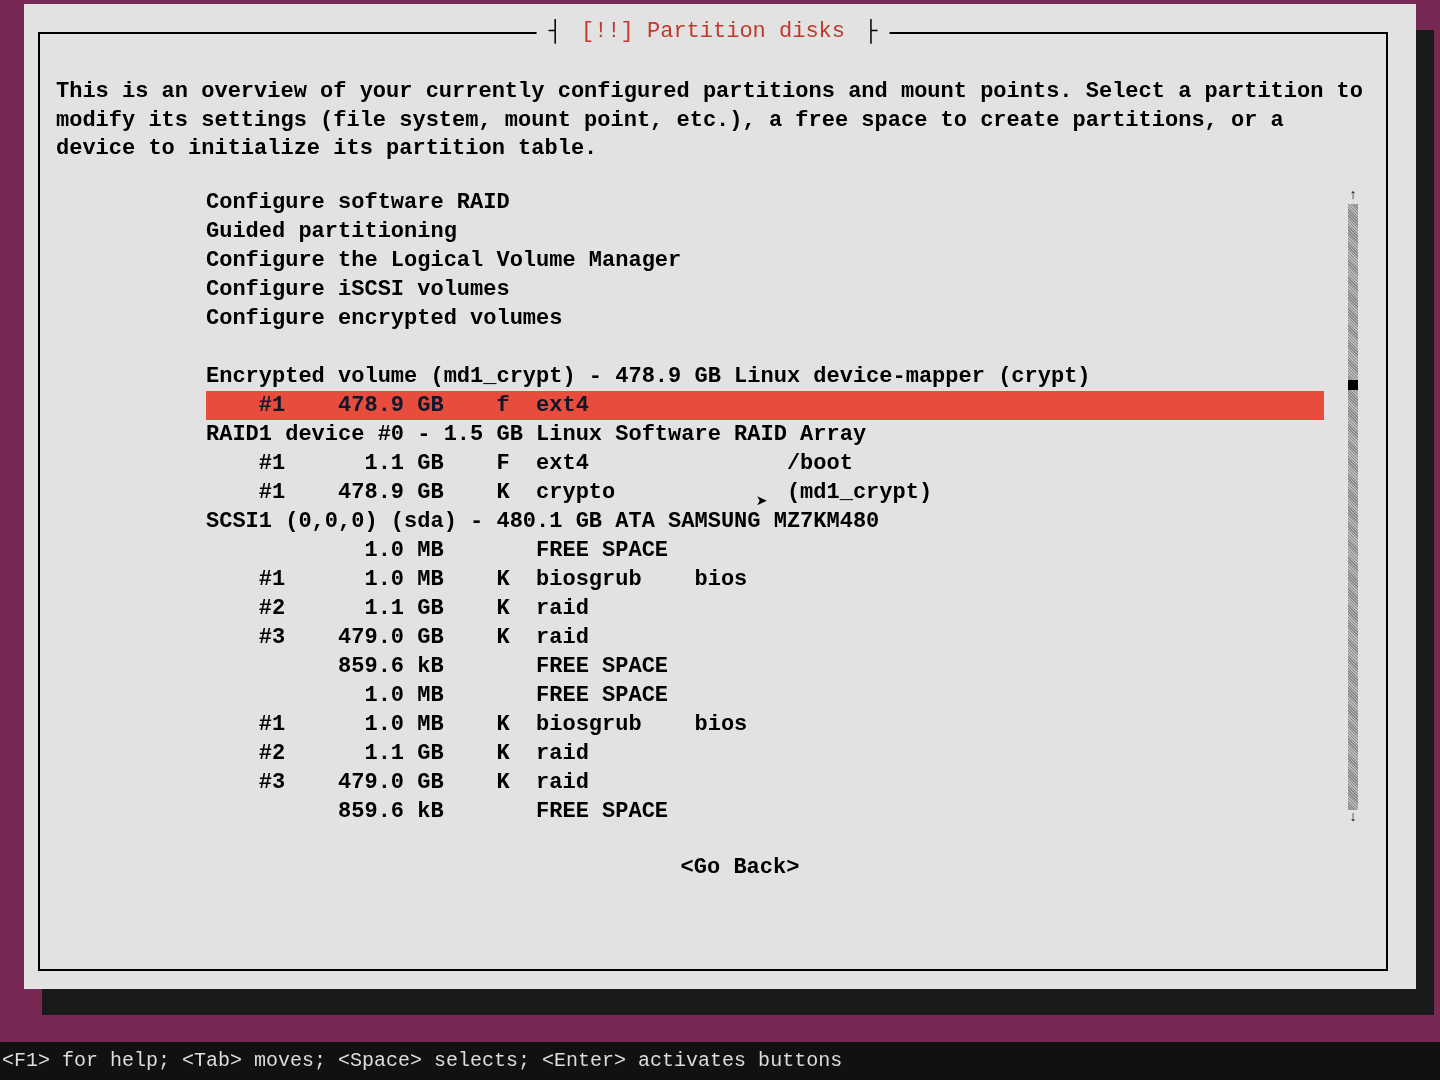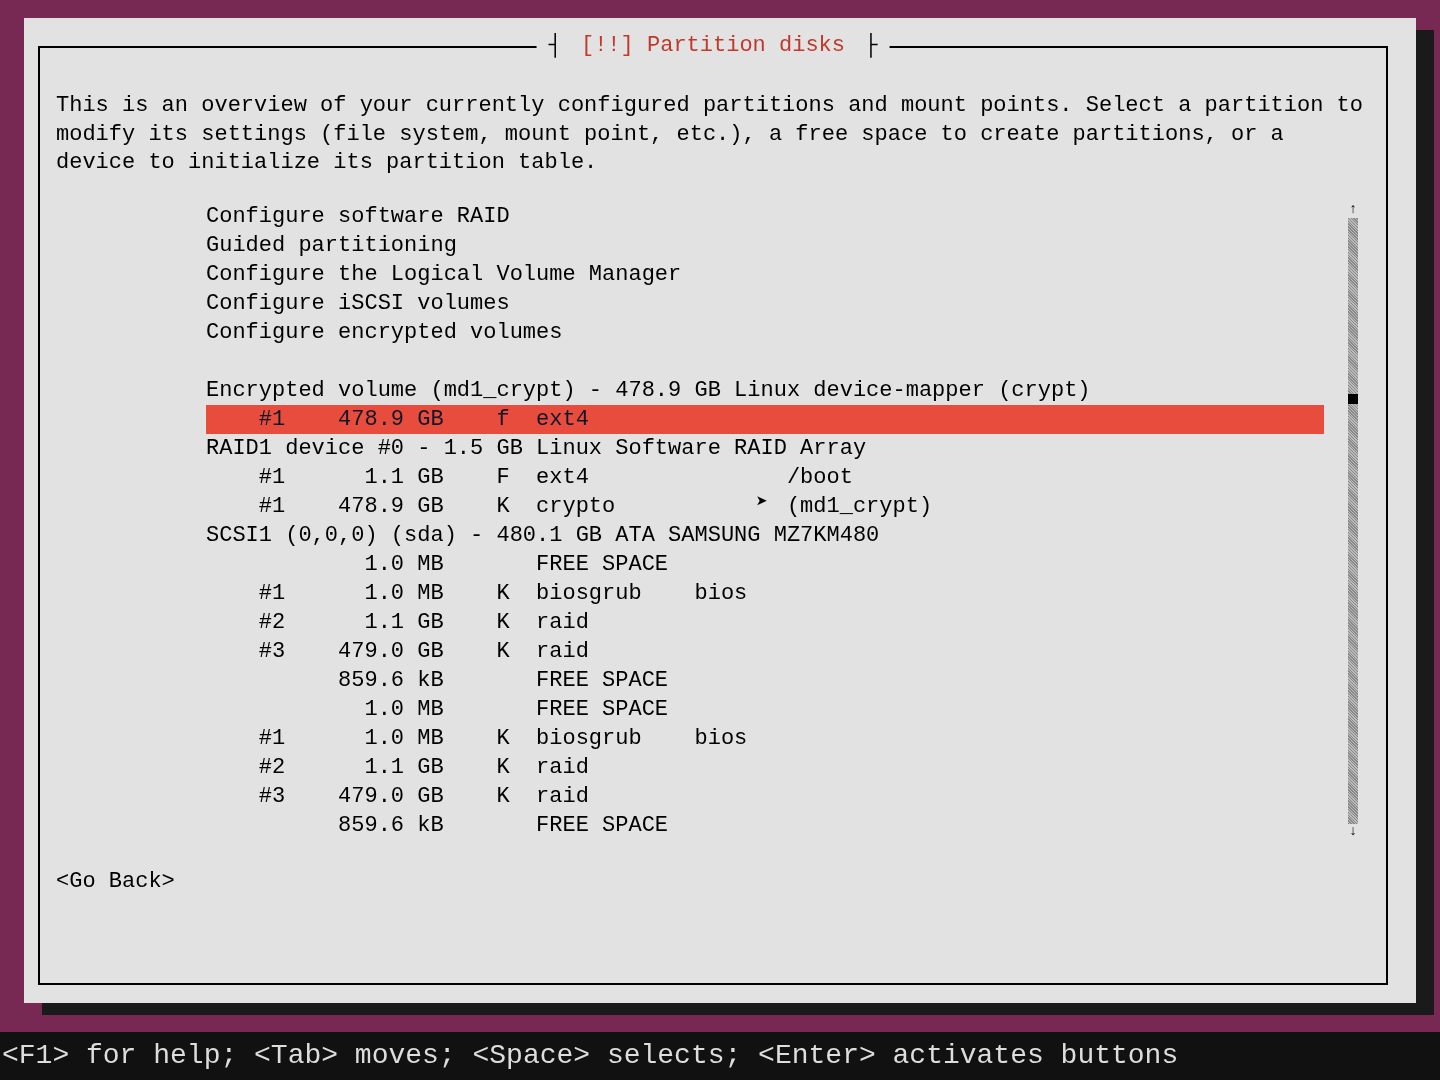--- a/index.html
+++ b/index.html
@@ -12,21 +12,21 @@
     font-family: "Courier New", monospace;
     font-size: 22px;
     line-height: 1.3;
     color: #000;
     overflow: hidden;
     position: relative;
   }
   .outer {
     position: absolute;
     left: 24px;
-    top: 18px;
+    top: 4px;
     width: 1392px;
     height: 985px;
     background: #e2e2e2;
   }
   .shadow {
     position: absolute;
     background: #1a1a1a;
     width: 1392px;
     height: 985px;
     left: 42px;
@@ -47,20 +47,21 @@
     left: 50%;
     transform: translateX(-50%);
     background: #e2e2e2;
     padding: 0 6px;
     color: #000;
   }
   .title-bracket { color:#000; padding:0 6px; }
   .title-text { color: #c0392b; }
   .content {
     padding: 44px 16px 12px 16px;
+    font-weight: bold;
   }
   .intro {
     margin-bottom: 24px;
   }
   .menu-area {
     position: relative;
     padding-left: 150px;
     padding-right: 46px;
   }
   .menu-line {
@@ -99,31 +100,33 @@
   .scroll-thumb {
     position: absolute;
     left: 0;
     right: 0;
     height: 10px;
     background: #000;
     top: 29%;
   }
   .goback {
     margin-top: 28px;
+    margin-left: 54px;
     cursor: pointer;
+    text-align: center;
   }
   .footer {
     position: absolute;
     left: 0;
     bottom: 0;
     width: 100%;
     background: #111;
     color: #ddd;
     padding: 6px 4px 6px 2px;
-    font-size: 28px;
+    font-size: 20px;
   }
   .cursor-arrow {
     position: absolute;
     left: 756px;
     top: 490px;
     font-size: 20px;
     color:#000;
     pointer-events: none;
   }
 </style>

